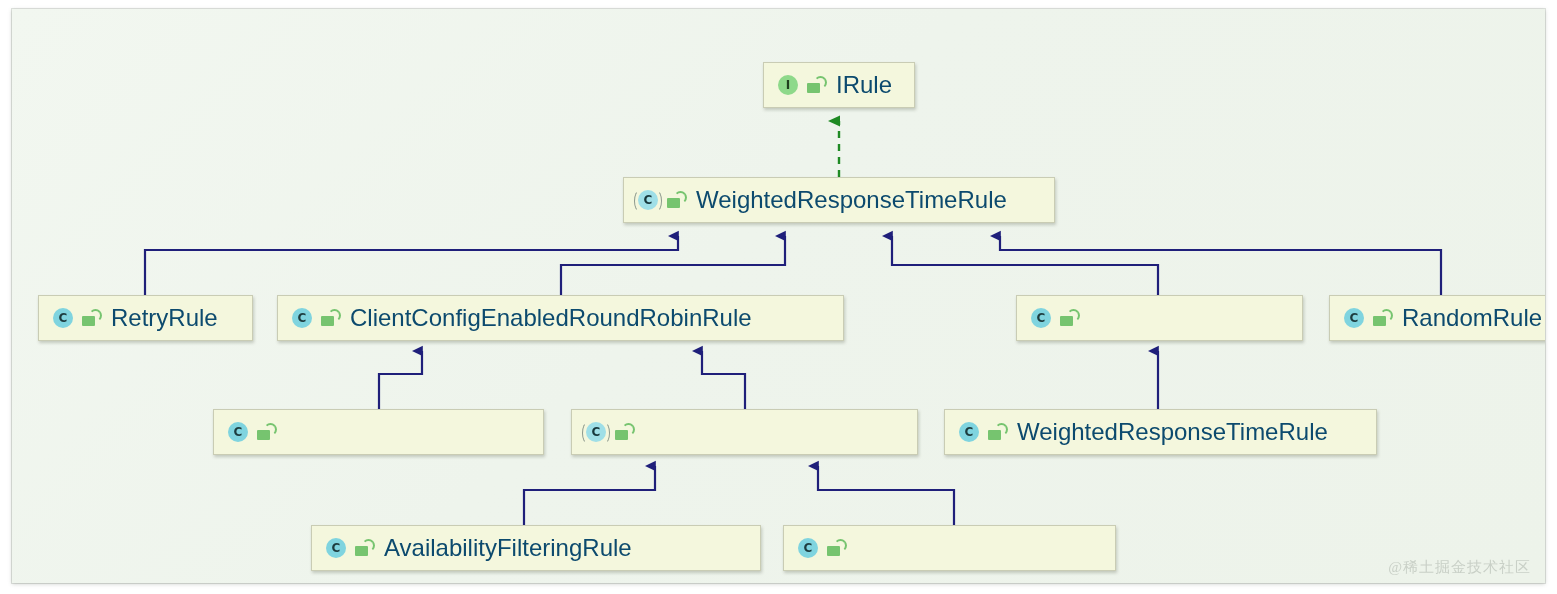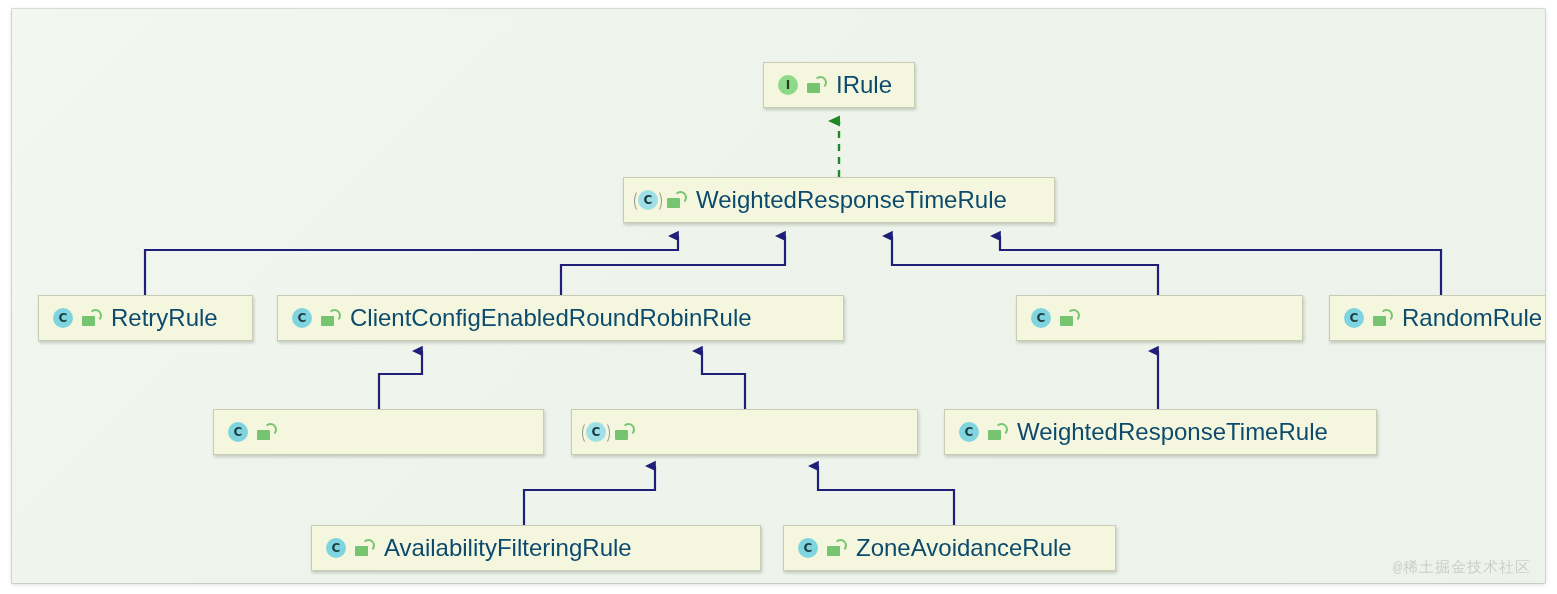--- a/index.html
+++ b/index.html
@@ -133,21 +133,21 @@
     border: 2.4px solid #76c46f;
     border-radius: 50%;
     border-bottom-color: transparent;
     border-left-color: transparent;
   }
 
   #watermark {
     position: absolute;
     right: 14px;
     bottom: 6px;
-    font-family: Liberation Mono, monospace;
+    font-family: Liberation Serif, serif;
     font-size: 15px;
     color: #c9d0c7;
     letter-spacing: 1px;
     user-select: none;
   }
 </style>
 </head>
 <body>
 
 <div id="canvas">
@@ -291,17 +291,16 @@
   </div>
 
   <div class="node" style="left:771px;top:516px;width:333px;">
     <span class="type-icon class">
       <span class="disc">C</span>
     </span>
     <span class="lock-icon">
       <span class="shackle"></span>
         <span class="body"></span>
     </span>
-    <span class="node-label">ZoneAvoidanceRule</span>
   </div>
 
   <div id="watermark">@稀土掘金技术社区</div>
 </div>
 
 </body></html>

